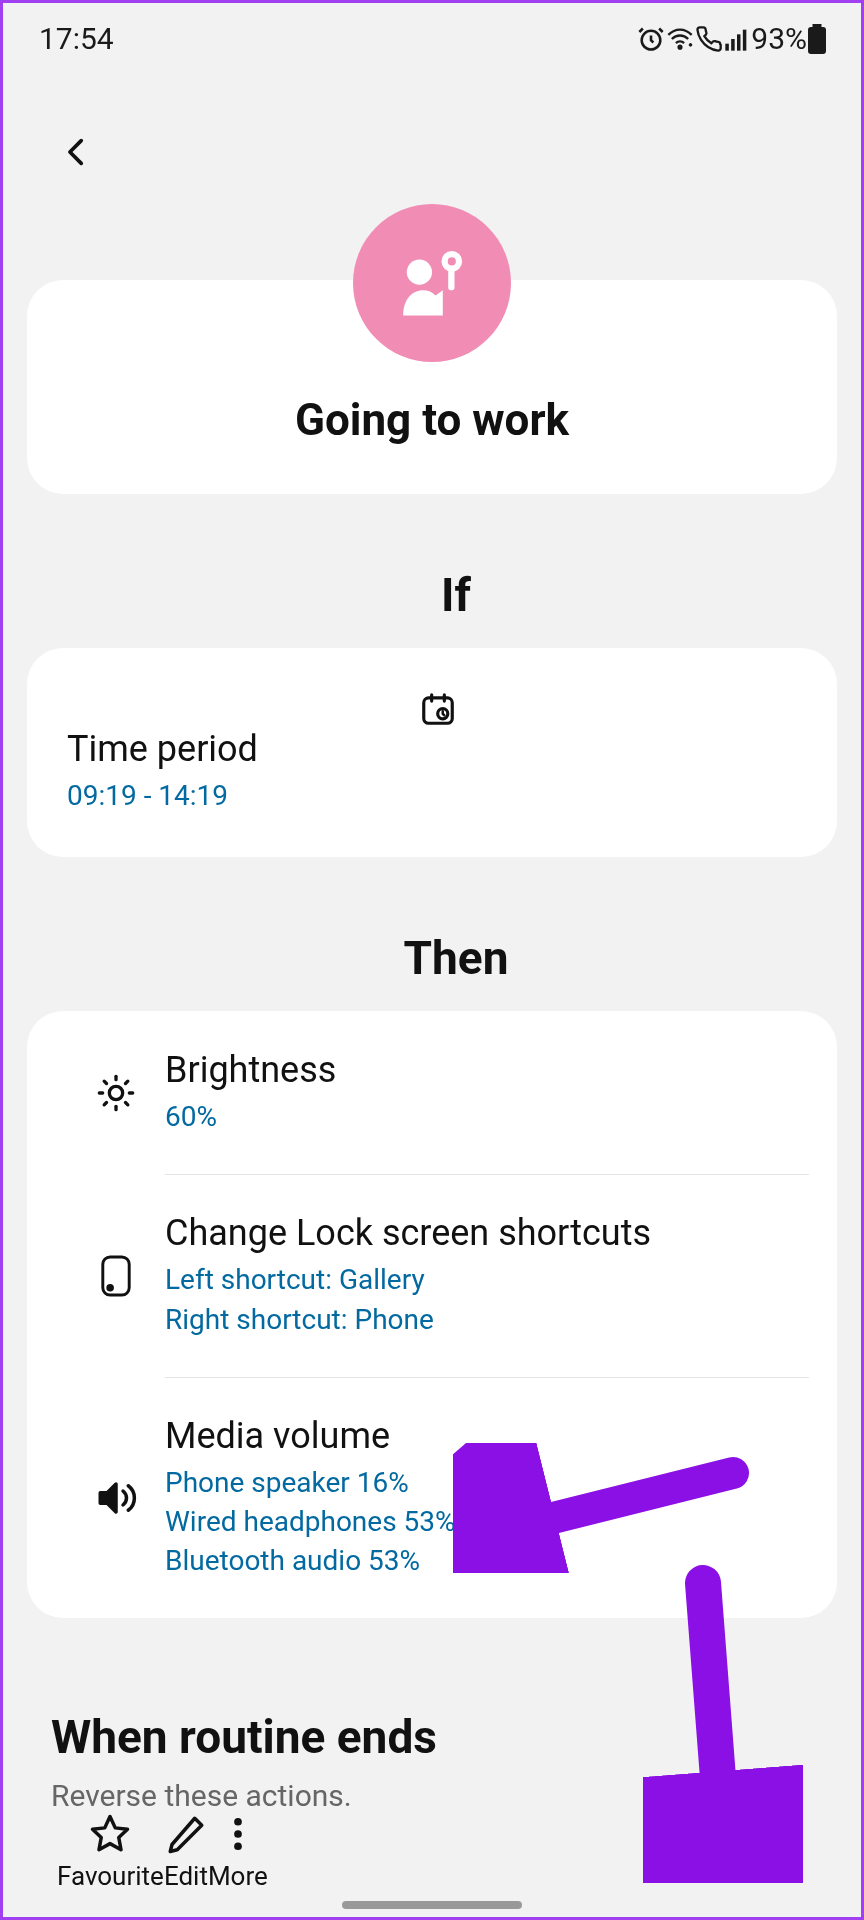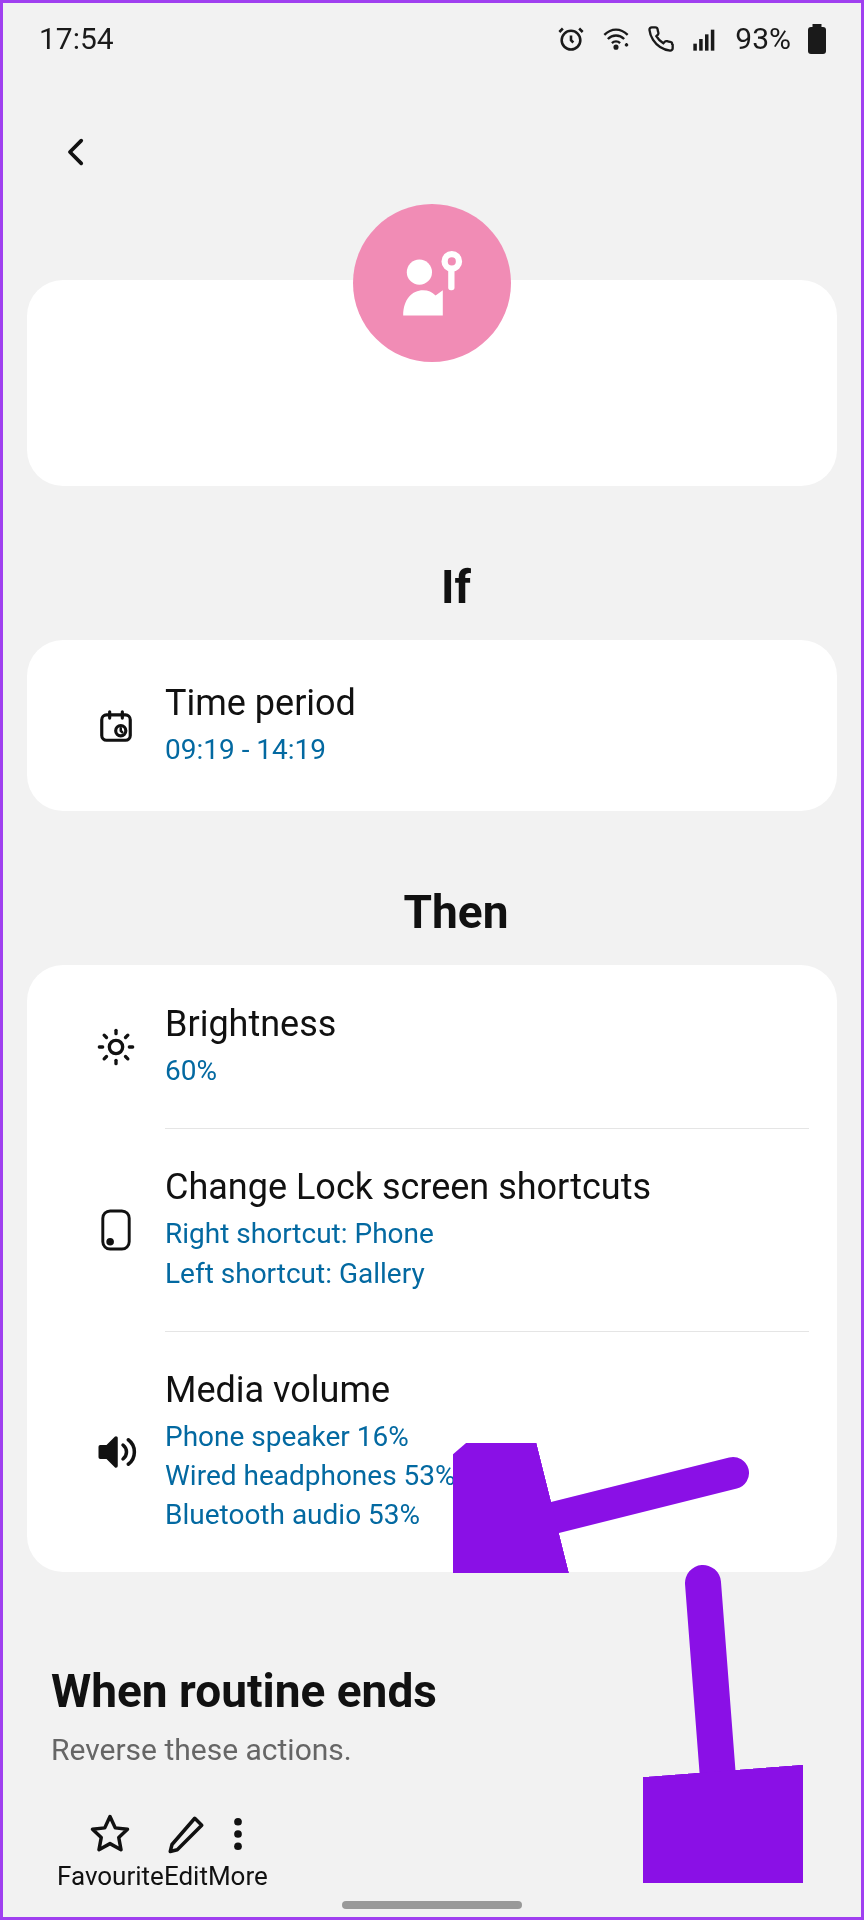--- a/index.html
+++ b/index.html
@@ -14,21 +14,21 @@
 
   .status-bar {
     display: flex;
     justify-content: space-between;
     align-items: center;
     padding: 18px 34px 14px 36px;
     font-size: 30px;
     color: #1a1a1a;
     font-weight: 400;
   }
-  .status-right { display: flex; align-items: center; gap: 16px; }
+  .status-right { display: flex; align-items: center; gap: 0; }
   .status-right svg { display: block; }
 
   .back-button {
     margin: 52px 0 0 44px;
     width: 60px; height: 60px;
     display: flex; align-items: center; justify-content: center;
   }
 
   .routine-header-card {
     margin: 98px 24px 0 24px;
@@ -68,21 +68,21 @@
     border-radius: 36px;
     overflow: hidden;
   }
   .list-item {
     display: flex;
     align-items: flex-start;
     padding: 38px 28px 38px 40px;
     position: relative;
   }
   .list-item.tight-top { padding-top: 42px; }
-  .list-item.tight-bottom { padding-bottom: 42px; }
+  .list-item.tight-bottom { padding-bottom: 42px; flex-direction: column; }
   .list-item + .list-item::before {
     content: "";
     position: absolute;
     top: 0; left: 138px; right: 28px;
     height: 1px;
     background: #e5e5e5;
   }
   .item-icon-col {
     width: 98px;
     display: flex;
@@ -195,20 +195,21 @@
 
 <div class="routine-header-card">
   <div class="routine-icon-circle">
     <svg width="90" height="90" viewBox="0 0 100 100" fill="#fff">
       <circle cx="36" cy="38" r="14"></circle>
       <path d="M18 86c0-18 10-28 22-28 6 0 10 2 14 6l8-6V86H18z"></path>
       <circle cx="72" cy="26" r="8" fill="none" stroke="#fff" stroke-width="7"></circle>
       <rect x="68" y="32" width="7" height="26" rx="3"></rect>
     </svg>
   </div>
+  <div class="routine-title">Going to work</div>
 </div>
 
 <div class="section-header">If</div>
 <div class="card">
   <div class="list-item tight-top tight-bottom">
     <div class="item-icon-col">
       <svg width="38" height="38" viewBox="0 0 24 24" fill="none" stroke="#111" stroke-width="2" stroke-linecap="round" stroke-linejoin="round">
           <rect x="3" y="5" width="18" height="16" rx="3"></rect>
           <path d="M8 3v4M16 3v4"></path>
           <circle cx="15" cy="15" r="3.2" fill="#fff"></circle>
@@ -247,22 +248,22 @@
 
   <div class="list-item">
     <div class="item-icon-col">
       <svg width="36" height="44" viewBox="0 0 24 30" fill="none" stroke="#111" stroke-width="2" stroke-linecap="round" stroke-linejoin="round">
           <rect x="3" y="2" width="18" height="26" rx="5"></rect>
           <circle cx="8" cy="23" r="1.6" fill="#111"></circle>
         </svg>
     </div>
     <div class="item-body">
       <div class="item-title">Change Lock screen shortcuts</div>
+      <div class="item-sub">Left shortcut: Gallery</div>
       <div class="item-sub">Right shortcut: Phone</div>
-      <div class="item-sub">Left shortcut: Gallery</div>
     </div>
   </div>
 
   <div class="list-item">
     <div class="item-icon-col">
       <svg width="42" height="42" viewBox="0 0 24 24" fill="none" stroke="#111" stroke-width="2" stroke-linecap="round" stroke-linejoin="round">
           <polygon points="3 9 7 9 12 4 12 20 7 15 3 15 3 9" fill="#111"></polygon>
           <path d="M16 8c1.5 1.2 2 2.6 2 4s-.5 2.8-2 4"></path>
           <path d="M19 5c2.5 1.8 3.5 4.3 3.5 7s-1 5.2-3.5 7"></path>
         </svg>

